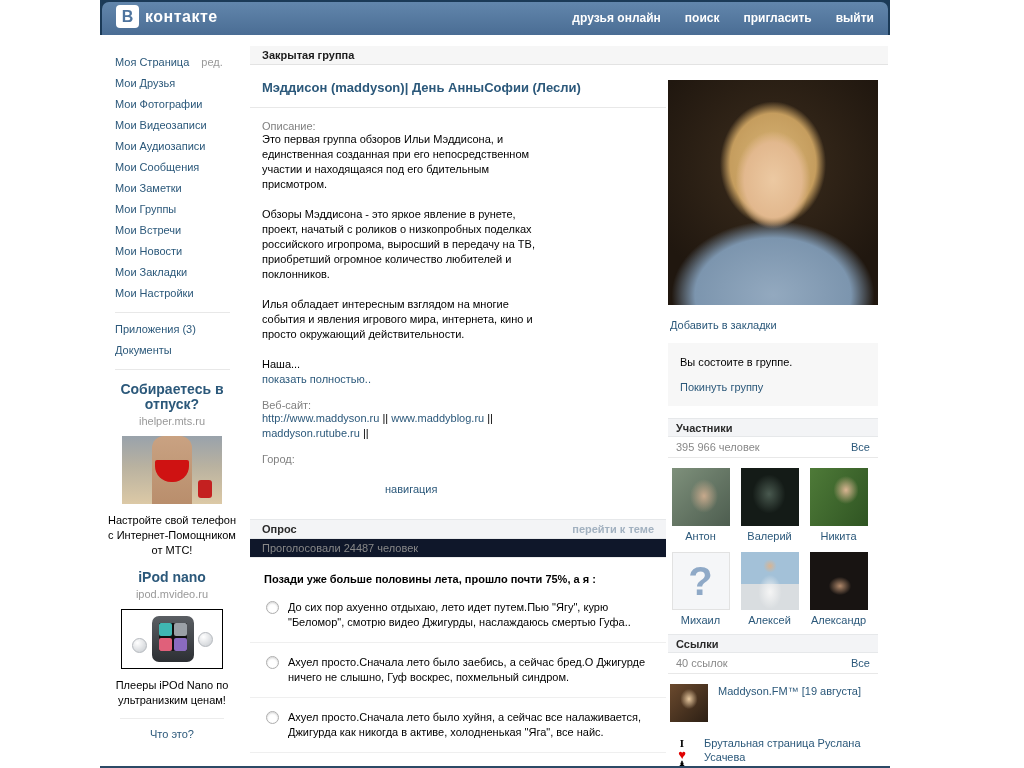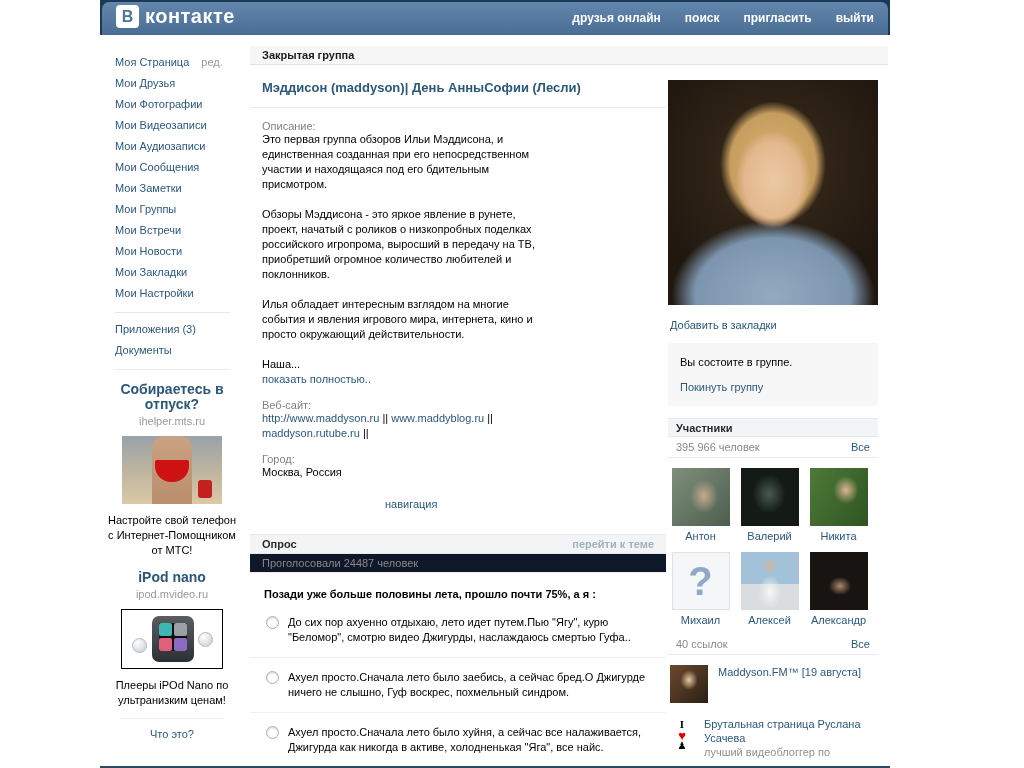--- a/index.html
+++ b/index.html
@@ -8,21 +8,21 @@
   .page { position:relative; width:1024px; height:768px; overflow:hidden; background:#fff; }
   a, .lnk { color:#2b587a; text-decoration:none; cursor:pointer; }
 
   
   .hdr { position:absolute; left:100px; top:0; width:790px; height:35px; background:#1b3a57; }
   .hdr-bar { position:absolute; left:2px; right:2px; top:2px; bottom:0; border-radius:7px 7px 0 0;
              background:linear-gradient(#6286ac,#4a6d94); }
   .logo { position:absolute; left:16px; top:5px; display:flex; align-items:center; gap:6px; cursor:pointer; }
   .logo-box { width:23px; height:23px; background:#fff; border-radius:4px; color:#4e749e;
               font-weight:bold; font-size:16px; display:flex; align-items:center; justify-content:center; }
-  .logo-text { color:#fff; font-weight:bold; font-size:20px; letter-spacing:.5px; }
+  .logo-text { color:#fff; font-weight:bold; font-size:16px; letter-spacing:.5px; }
   .hnav { position:absolute; right:16px; top:11px; display:flex; gap:24px; }
   .hnav span { color:#fff; font-weight:bold; font-size:12px; cursor:pointer; }
 
   
   .sidebar { position:absolute; left:100px; top:44px; width:140px; }
   .menu { padding:8px 0 2px 15px; }
   .menu .mi { display:block; line-height:21px; }
   .menu .edit { color:#999; margin-left:12px; cursor:pointer; }
   .sb-div { border-top:1px solid #e8e8e8; margin:6px 10px 6px 15px; }
   .ad { width:132px; margin:12px 0 0 6px; text-align:center; }
@@ -220,21 +220,20 @@
         <span>||</span>
         <a class="lnk">www.maddyblog.ru</a>
         <span>||</span>
         <a class="lnk">maddyson.rutube.ru</a>
         <span>||</span>
       </div>
     </div>
 
     <div class="fieldrow">
       <div class="flabel">Город:</div>
-      <div class="fvalue">Москва, Россия</div>
     </div>
 
     <a class="nav-link">навигация</a>
 
     <div class="poll-hdr">
       <span class="t">Опрос</span>
       <span class="goto">перейти к теме</span>
     </div>
     <div class="poll-voted">Проголосовали 24487 человек</div>
     <div class="poll-q">Позади уже больше половины лета, прошло почти 75%, а я :</div>
@@ -294,20 +293,21 @@
       <div class="member">
         <div class="avatar av-aleksey"></div>
         <a class="nm">Алексей</a>
       </div>
       <div class="member">
         <div class="avatar av-aleksandr"></div>
         <a class="nm">Александр</a>
       </div>
     </div>
 
+    <div class="sec-hdr">Ссылки</div>
     <div class="sec-count">
       <span>40 ссылок</span>
       <a class="all">Все</a>
     </div>
 
     <div class="linkitem">
       <div class="l-thumb1"></div>
       <a class="l-body">Maddyson.FM™ [19 августа]</a>
     </div>
     <div class="linkitem">

